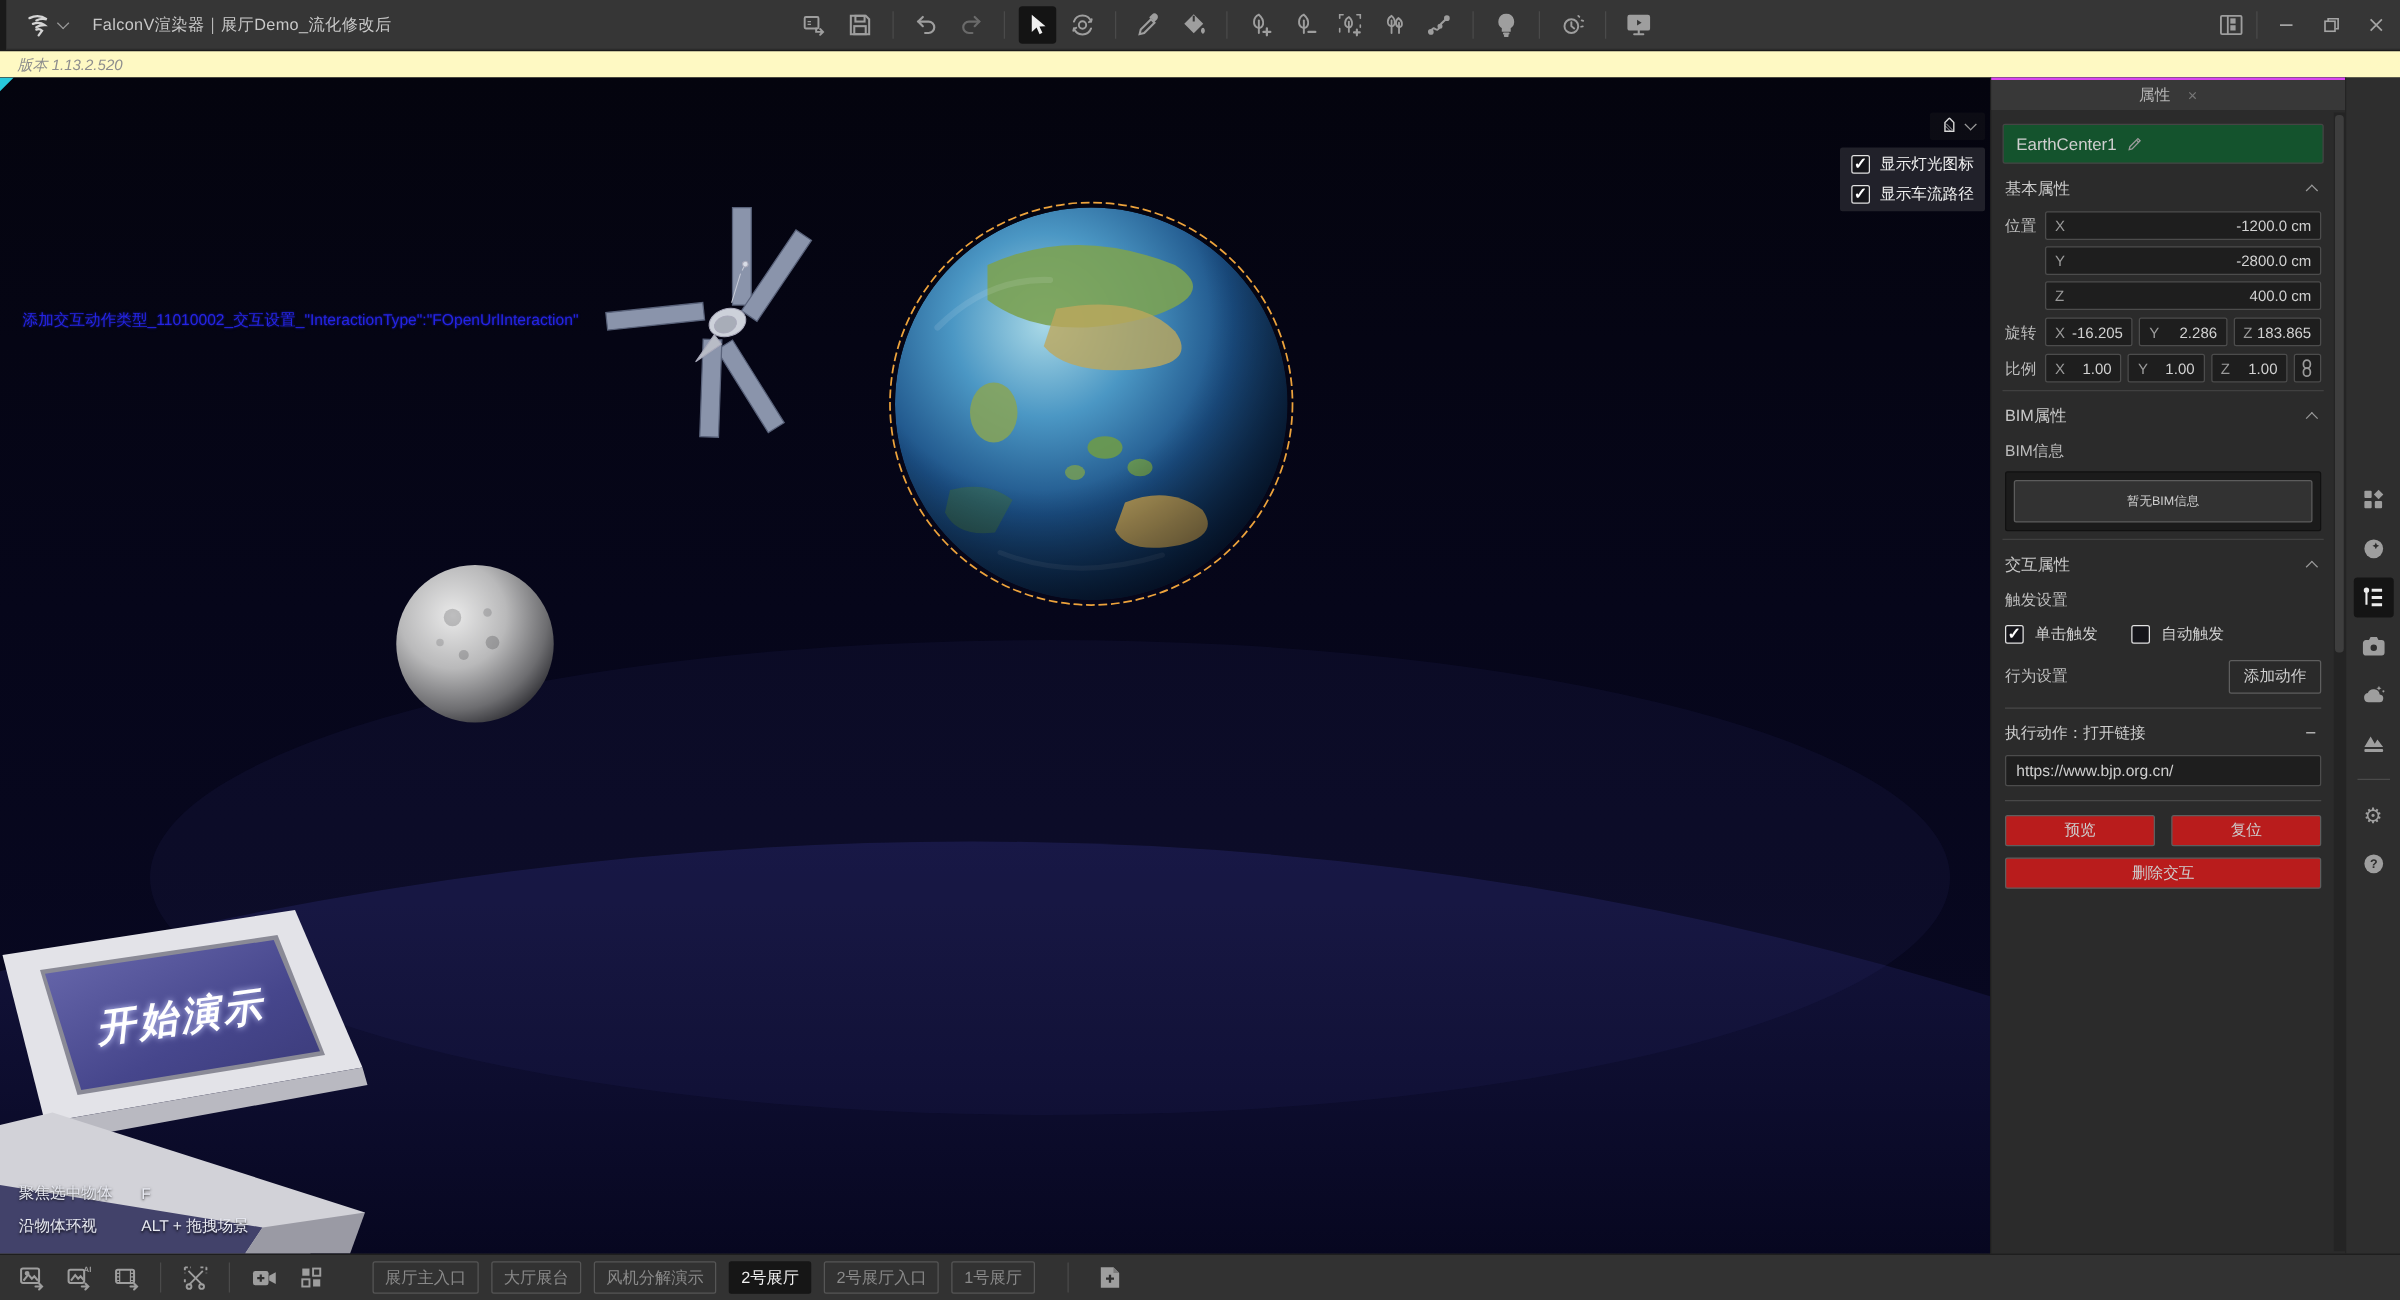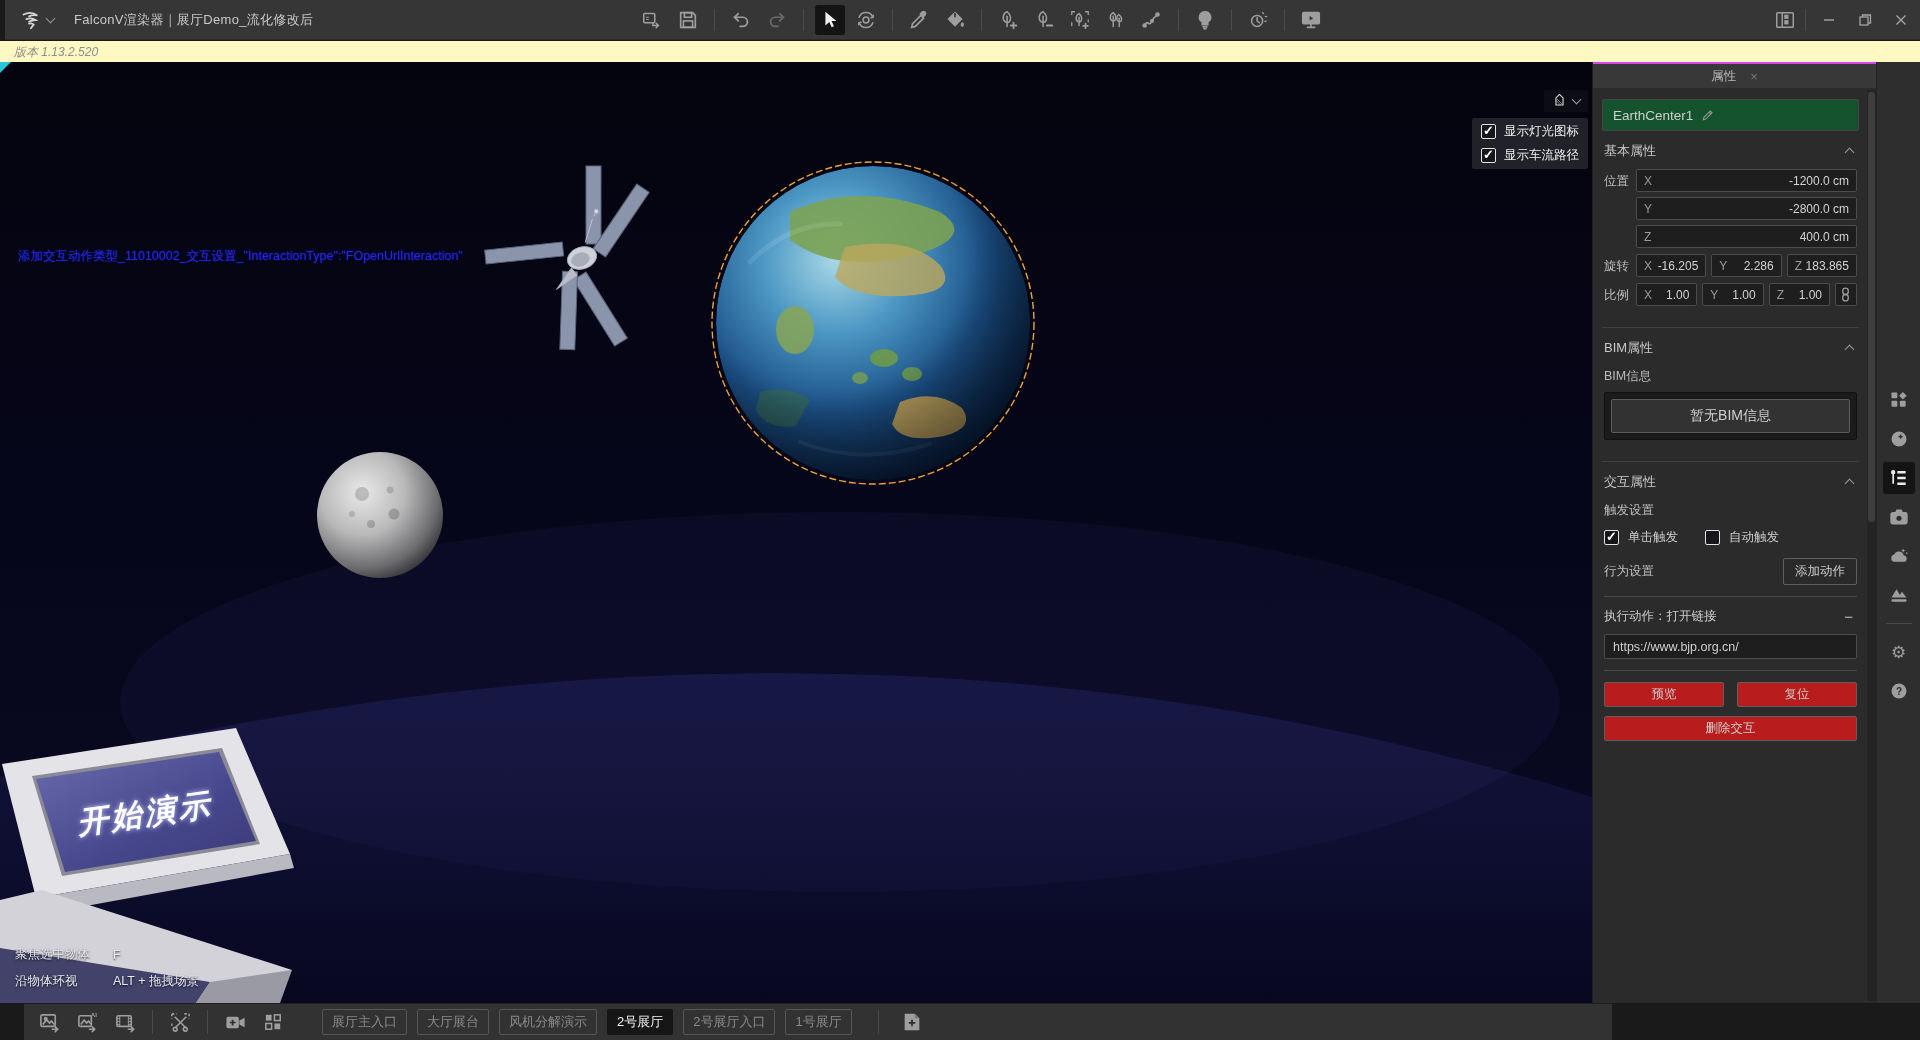--- a/index.html
+++ b/index.html
@@ -57,41 +57,41 @@
     border-left:1px solid #1f1f1f; }
   .props-tabbar { height:26px; background:#383838; border-top:2px solid #d946ef;
     display:flex; align-items:center; justify-content:center; gap:14px; }
   .props-tab-title { color:#b5b5b5; font-size:12.5px; }
   .props-tab-close { color:#777; font-size:13px; }
   .props-scroll { position:absolute; right:0; top:28px; width:9px; height:911px; background:#242424; }
   .props-thumb { position:absolute; right:1px; top:2px; width:7px; height:430px; background:#3e3e3e; border-radius:3px; }
   .props-body { position:absolute; left:0; top:28px; width:275px; height:913px; padding:9px 9px 0 9px; }
   .obj-name { height:32px; background:#14532d; border:1px solid #454545; border-radius:2px;
     display:flex; align-items:center; gap:8px; padding:0 10px; color:#cfcfcf; font-size:13.5px; }
-  .section { padding:8px 2px 21px 2px; border-bottom:1px solid #404040; }
+  .section { padding:8px 2px 6px 2px; border-bottom:1px solid #404040; }
   .sec-head { display:flex; align-items:center; justify-content:space-between; height:24px; }
   .sec-title { color:#c9c9c9; font-size:13px; }
   .chev-up { width:7px; height:7px; border-left:1.6px solid #9a9a9a; border-top:1.6px solid #9a9a9a;
     transform:rotate(45deg); margin-right:4px; margin-top:3px; }
   .prop-row { display:flex; align-items:flex-start; margin-top:6px; }
   .prop-label { width:32px; color:#bdbdbd; font-size:12.5px; padding-top:4px; flex:0 0 auto; }
   .vec-col { flex:1; display:flex; flex-direction:column; gap:5px; }
   .vec-inline { flex:1; display:flex; gap:5px; align-items:center; }
   .num-input { background:#1e1e1e; border:1px solid #4c4c4c; border-radius:2px; height:23px;
     display:flex; align-items:center; padding:0 7px; }
   .num-input .axis { color:#9a9a9a; font-size:12px; }
   .num-input .val { color:#d2d2d2; font-size:12px; margin-left:auto; }
   .num-wide { width:100%; }
   .num-third { flex:1; min-width:0; }
   .link-btn { width:22px; height:23px; background:#1e1e1e; border:1px solid #4c4c4c; border-radius:2px;
     display:flex; align-items:center; justify-content:center; color:#9a9a9a; flex:0 0 auto; }
   .sub-label { color:#bdbdbd; font-size:12.5px; margin-top:8px; }
   .bim-well { margin-top:7px; background:#1b1b1b; border:1px solid #111; padding:6px; border-radius:2px; }
   .bim-inner { height:34px; background:#323232; border:1px solid #5c5c5c; border-radius:2px;
-    display:flex; align-items:center; justify-content:center; color:#cfcfcf; font-size:14px; }
+    display:flex; align-items:center; justify-content:center; color:#cfcfcf; font-size:10px; }
   .trig-row { display:flex; align-items:center; gap:9px; margin-top:10px; }
   .trig-label { color:#cdcdcd; font-size:12.5px; margin-right:18px; }
   .behavior-row { display:flex; align-items:center; justify-content:space-between; margin-top:12px; }
   .small-btn { background:#2a2a2a; border:1px solid #5e5e5e; border-radius:2px; color:#cdcdcd;
     font-size:12.5px; padding:4px 11px; }
   .hr { border-top:1px solid #484848; margin:11px 0; }
   .action-row { display:flex; align-items:center; justify-content:space-between; }
   .action-label { color:#cdcdcd; font-size:12.5px; }
   .minus-btn { color:#bdbdbd; font-size:15px; padding:0 4px; }
   .url-input { margin-top:9px; width:100%; height:25px; background:#1e1e1e; border:1px solid #4c4c4c;
@@ -105,22 +105,22 @@
   
   .rail { position:absolute; left:1876px; top:62px; width:44px; height:941px; background:#2e2e2e;
     border-left:1px solid #242424; display:flex; flex-direction:column; align-items:center; padding-top:322px; }
   .rail-btn { width:32px; height:32px; display:flex; align-items:center; justify-content:center;
     color:#9e9e9e; border-radius:3px; margin-bottom:7px; }
   .rail-btn.active { background:#141414; color:#ececec; }
   .rail-sep { width:26px; height:1px; background:#4a4a4a; margin:5px 0 12px 0; }
   .glyph { font-size:17px; line-height:1; }
 
   
-  .bottombar { position:absolute; left:0; top:1003px; width:1588px; height:37px; background:#323232;
-    border-top:1px solid #1e1e1e; display:flex; align-items:center; padding-left:10px; gap:8px;margin-left:24px; }
+  .bottombar { position:absolute; left:0; top:1003px; width:1920px; height:37px; background:#323232;
+    border-top:1px solid #1e1e1e; display:flex; align-items:center; padding-left:10px; gap:8px; }
   .bsep { width:1px; height:24px; background:#4a4a4a; margin:0 4px; }
   .tab { height:26px; padding:0 9px; display:flex; align-items:center; border:1px solid #565656;
     border-radius:2px; color:#8a8a8a; font-size:13px; margin-right:2px; }
   .tab.active { background:#161616; border-color:#161616; color:#f2f2f2; }
   .newpage-btn { margin-left:8px; width:26px; height:26px; display:flex; align-items:center;
     justify-content:center; color:#9e9e9e; }
 </style>
 </head>
 <body>
 

